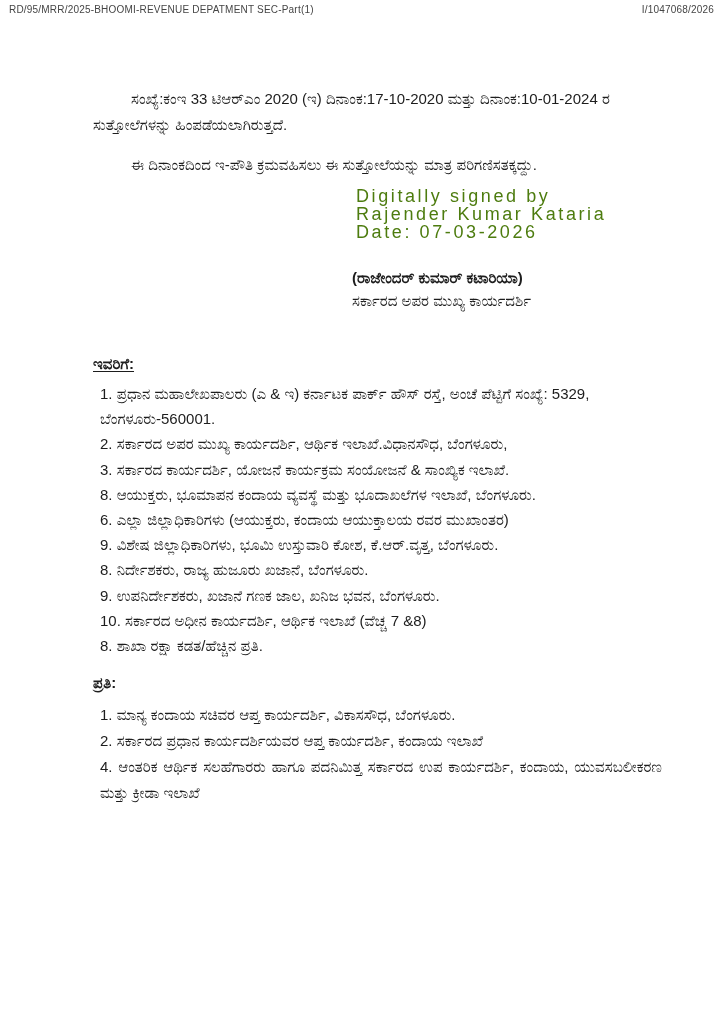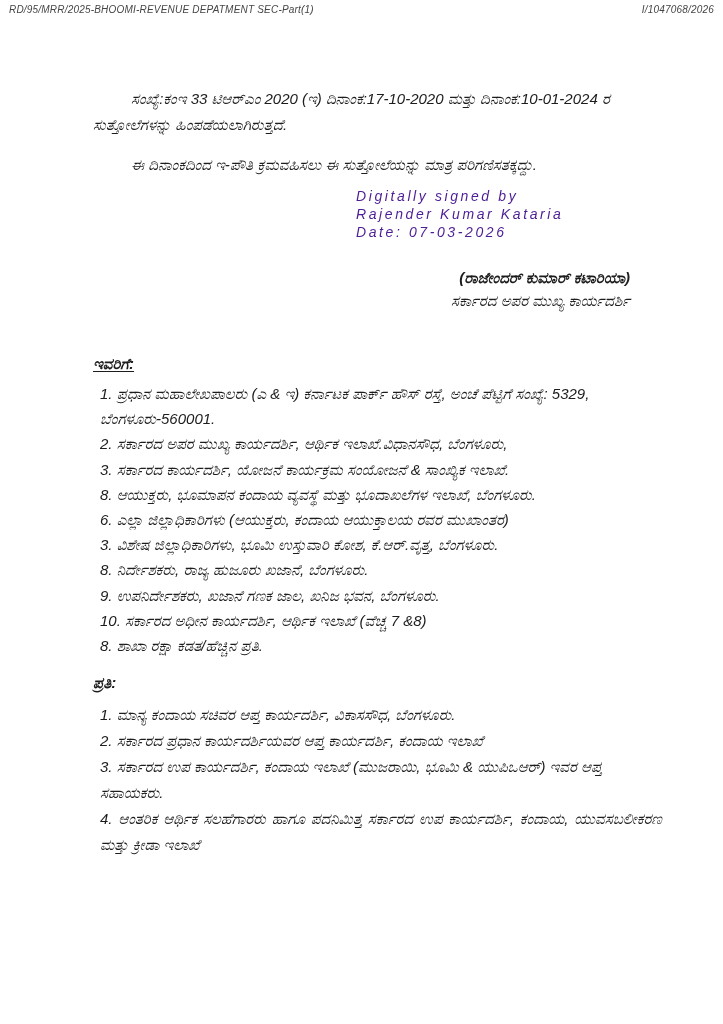--- a/index.html
+++ b/index.html
@@ -4,21 +4,20 @@
 <style>
   html, body { margin: 0; padding: 0; background: #ffffff; }
   .page {
     position: relative;
     width: 723px;
     height: 1024px;
     background: #ffffff;
     font-family: "Liberation Sans", "DejaVu Sans", sans-serif;
     color: #1d1d1d;
     overflow: hidden;
-    font-style: italic;
   }
   .header-row {
     position: absolute;
     top: 4px;
     left: 9px;
     right: 9px;
     display: flex;
     justify-content: space-between;
     font-size: 10px;
     color: #454545;
@@ -32,32 +31,32 @@
     font-size: 15px;
     line-height: 26px;
     text-indent: 38px;
   }
   #para1 { top: 78px; }
   #para2 { top: 144px; }
   .digital-sig {
     position: absolute;
     left: 356px;
     top: 187px;
-    font-size: 14px;
+    font-size: 18px;
     line-height: 18px;
     letter-spacing: 2.6px;
-    color: #4c1d95;
+    color: #4d7c0f;
     white-space: nowrap;
   }
   .sig-block {
     position: absolute;
     left: 352px;
     top: 266px;
     width: 278px;
-    text-align: right;
+    text-align: left;
     font-size: 15px;
     line-height: 23px;
   }
   .sig-name { font-weight: bold; }
   .section-heading {
     position: absolute;
     left: 85px;
     margin: 8px;
     font-size: 15px;
     font-weight: bold;
@@ -100,29 +99,28 @@
   </div>
 
   <h3 class="section-heading" id="to-heading">ಇವರಿಗೆ:</h3>
 
   <div class="list" id="to-list">
     <div class="list-item">1. ಪ್ರಧಾನ ಮಹಾಲೇಖಪಾಲರು (ಎ &amp; ಇ) ಕರ್ನಾಟಕ ಪಾರ್ಕ್ ಹೌಸ್ ರಸ್ತೆ, ಅಂಚೆ ಪೆಟ್ಟಿಗೆ ಸಂಖ್ಯೆ: 5329, ಬೆಂಗಳೂರು-560001.</div>
     <div class="list-item">2. ಸರ್ಕಾರದ ಅಪರ ಮುಖ್ಯ ಕಾರ್ಯದರ್ಶಿ, ಆರ್ಥಿಕ ಇಲಾಖೆ.ವಿಧಾನಸೌಧ, ಬೆಂಗಳೂರು,</div>
     <div class="list-item">3. ಸರ್ಕಾರದ ಕಾರ್ಯದರ್ಶಿ, ಯೋಜನೆ ಕಾರ್ಯಕ್ರಮ ಸಂಯೋಜನೆ &amp; ಸಾಂಖ್ಯಿಕ ಇಲಾಖೆ.</div>
     <div class="list-item">8. ಆಯುಕ್ತರು, ಭೂಮಾಪನ ಕಂದಾಯ ವ್ಯವಸ್ಥೆ ಮತ್ತು ಭೂದಾಖಲೆಗಳ ಇಲಾಖೆ, ಬೆಂಗಳೂರು.</div>
     <div class="list-item">6. ಎಲ್ಲಾ ಜಿಲ್ಲಾಧಿಕಾರಿಗಳು (ಆಯುಕ್ತರು, ಕಂದಾಯ ಆಯುಕ್ತಾಲಯ ರವರ ಮುಖಾಂತರ)</div>
-    <div class="list-item">3. ವಿಶೇಷ ಜಿಲ್ಲಾಧಿಕಾರಿಗಳು, ಭೂಮಿ ಉಸ್ತುವಾರಿ ಕೋಶ, ಕೆ.ಆರ್.ವೃತ್ತ, ಬೆಂಗಳೂರು.</div>
+    <div class="list-item">9. ವಿಶೇಷ ಜಿಲ್ಲಾಧಿಕಾರಿಗಳು, ಭೂಮಿ ಉಸ್ತುವಾರಿ ಕೋಶ, ಕೆ.ಆರ್.ವೃತ್ತ, ಬೆಂಗಳೂರು.</div>
     <div class="list-item">8. ನಿರ್ದೇಶಕರು, ರಾಜ್ಯ ಹುಜೂರು ಖಜಾನೆ, ಬೆಂಗಳೂರು.</div>
     <div class="list-item">9. ಉಪನಿರ್ದೇಶಕರು, ಖಜಾನೆ ಗಣಕ ಜಾಲ, ಖನಿಜ ಭವನ, ಬೆಂಗಳೂರು.</div>
     <div class="list-item">10. ಸರ್ಕಾರದ ಅಧೀನ ಕಾರ್ಯದರ್ಶಿ, ಆರ್ಥಿಕ ಇಲಾಖೆ (ವೆಚ್ಚ 7 &amp;8)</div>
     <div class="list-item">8. ಶಾಖಾ ರಕ್ಷಾ ಕಡತ/ಹೆಚ್ಚಿನ ಪ್ರತಿ.</div>
   </div>
 
   <h3 class="section-heading" id="copy-heading">ಪ್ರತಿ:</h3>
 
   <div class="list" id="copy-list">
     <div class="list-item">1. ಮಾನ್ಯ ಕಂದಾಯ ಸಚಿವರ ಆಪ್ತ ಕಾರ್ಯದರ್ಶಿ, ವಿಕಾಸಸೌಧ, ಬೆಂಗಳೂರು.</div>
     <div class="list-item">2. ಸರ್ಕಾರದ ಪ್ರಧಾನ ಕಾರ್ಯದರ್ಶಿಯವರ ಆಪ್ತ ಕಾರ್ಯದರ್ಶಿ, ಕಂದಾಯ ಇಲಾಖೆ</div>
-    <div class="list-item">3. ಸರ್ಕಾರದ ಉಪ ಕಾರ್ಯದರ್ಶಿ, ಕಂದಾಯ ಇಲಾಖೆ (ಮುಜರಾಯಿ, ಭೂಮಿ &amp; ಯುಪಿಒಆರ್) ಇವರ ಆಪ್ತ ಸಹಾಯಕರು.</div>
     <div class="list-item justify">4. ಆಂತರಿಕ ಆರ್ಥಿಕ ಸಲಹೆಗಾರರು ಹಾಗೂ ಪದನಿಮಿತ್ತ ಸರ್ಕಾರದ ಉಪ ಕಾರ್ಯದರ್ಶಿ, ಕಂದಾಯ, ಯುವಸಬಲೀಕರಣ ಮತ್ತು ಕ್ರೀಡಾ ಇಲಾಖೆ</div>
   </div>
 
 </div>
 
 </body></html>

